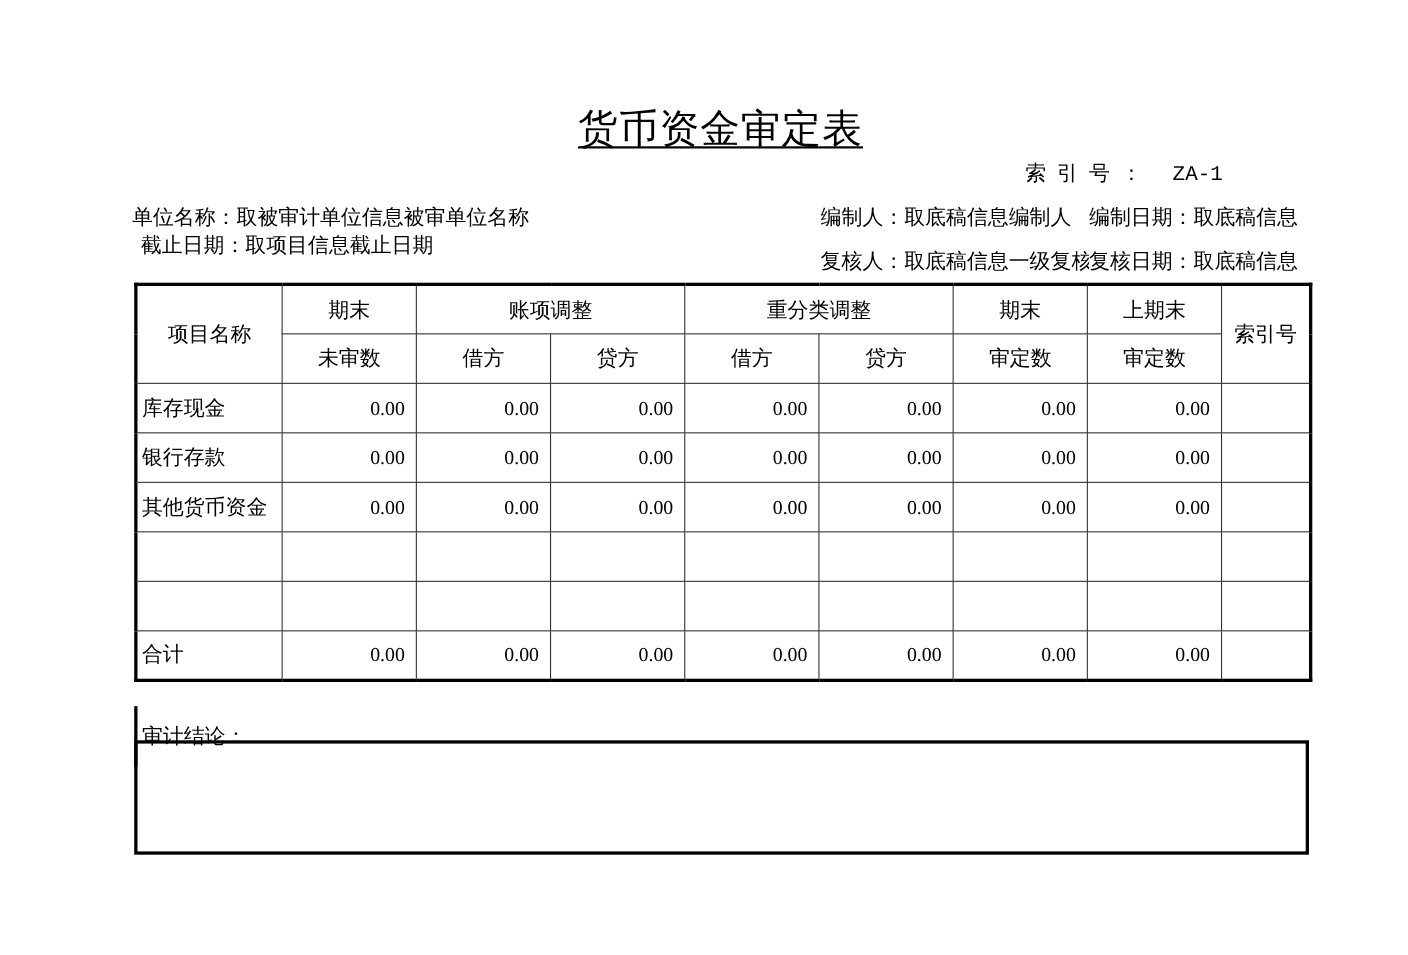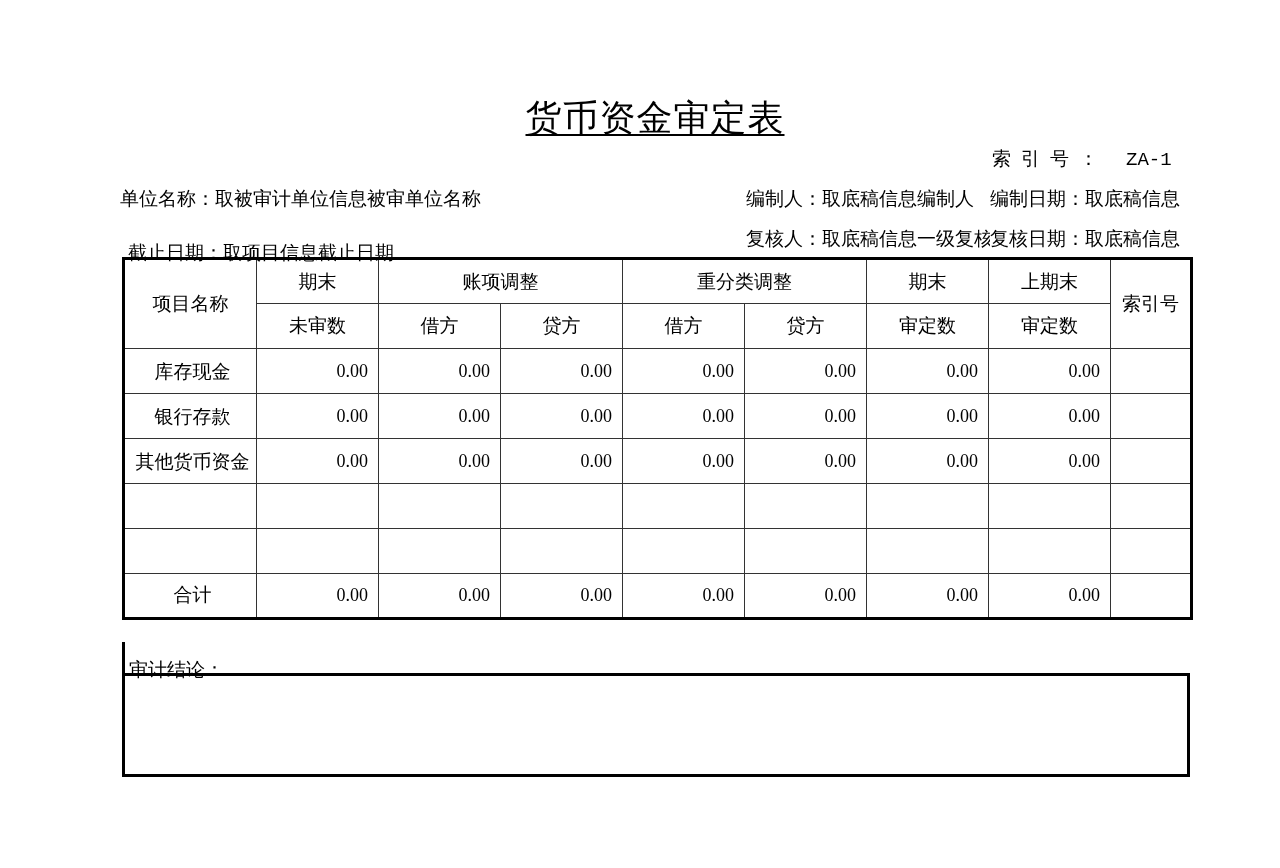--- a/index.html
+++ b/index.html
@@ -25,21 +25,21 @@
       line-height: 44px;
       letter-spacing: 1px;
     }
     .title span {
       text-decoration: underline;
       text-underline-offset: 4px;
       text-decoration-thickness: 2px;
     }
     .index-line {
       position: absolute;
-      left: 992px;
+      left: 932px;
       top: 146px;
       font-size: 19px;
       line-height: 24px;
       white-space: nowrap;
     }
     .index-line .lbl { letter-spacing: 10px; }
     .index-line .val { margin-left: 18px; font-family: "Liberation Mono", "DejaVu Sans Mono", monospace; font-size: 19px; }
     .meta {
       position: absolute;
       font-size: 19px;
@@ -63,21 +63,21 @@
       white-space: nowrap;
     }
     .grid .hdr { text-align: center; vertical-align: middle; }
     .grid .num {
       text-align: right;
       padding-right: 10px;
       font-family: "Liberation Serif", "DejaVu Serif", serif;
       font-size: 18px;
     }
     .grid .name {
-      text-align: center;
+      text-align: left;
       padding-left: 4px;
       white-space: normal;
       line-height: 22px;
       vertical-align: middle;
     }
     .outer-top { border-top: 3px solid #000 !important; }
     .outer-left { border-left: 3px solid #000 !important; }
     .outer-right { border-right: 3px solid #000 !important; }
     .outer-bottom { border-bottom: 3px solid #000 !important; font-family: Liberation Mono, monospace; }
 
@@ -106,21 +106,21 @@
 </head>
 <body>
 
 <div class="title"><span>货币资金审定表</span></div>
 
 <div class="index-line">
   <span class="lbl">索引号：</span><span class="val">ZA-1</span>
 </div>
 
 <div class="meta" style="left:120px; top:186px; width:600px;">单位名称：取被审计单位信息被审单位名称</div>
-<div class="meta" style="left:128px; top:240px; width:600px;">截止日期：取项目信息截止日期</div>
+<div class="meta" style="left:128px; top:211px; width:600px;">截止日期：取项目信息截止日期</div>
 <div class="meta" style="left:746px; top:186px; width:244px;">编制人：取底稿信息编制人</div>
 <div class="meta" style="left:990px; top:186px; width:190px;">编制日期：取底稿信息编制日期</div>
 <div class="meta" style="left:746px; top:226px; width:244px;">复核人：取底稿信息一级复核人</div>
 <div class="meta" style="left:990px; top:226px; width:190px;">复核日期：取底稿信息复核日期</div>
 
 <table class="grid">
   <colgroup>
     <col style="width:133px">
       <col style="width:122px">
       <col style="width:122px">

